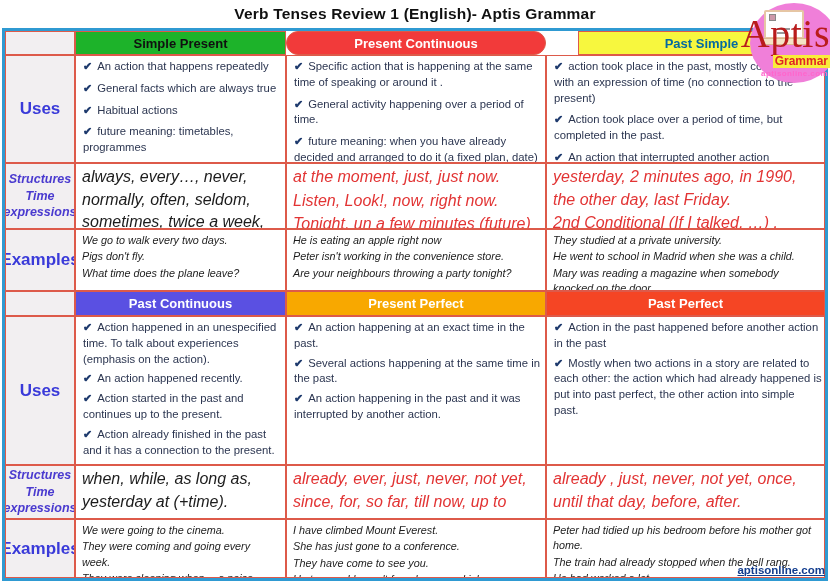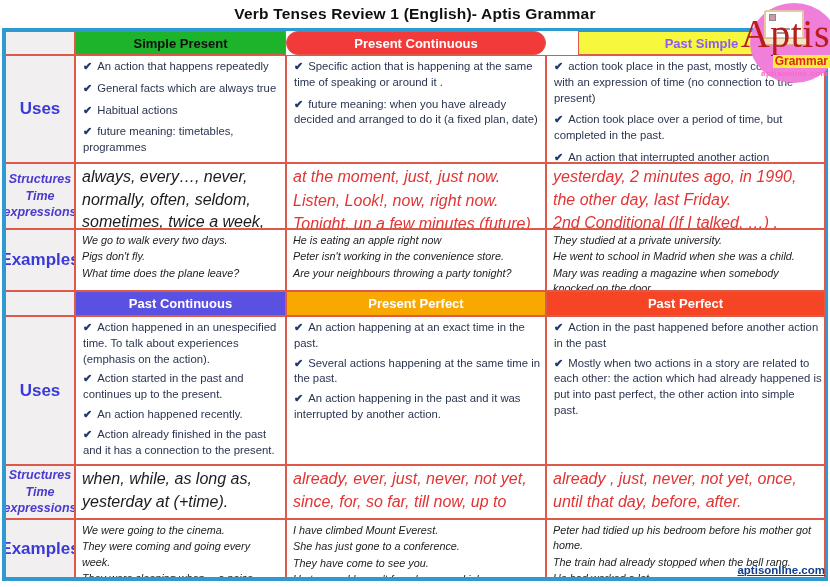--- a/index.html
+++ b/index.html
@@ -54,36 +54,37 @@
 
 <div class="sheet">
 
   <div class="page-title">Verb Tenses Review 1 (English)- Aptis Grammar</div>
 
   <div class="grammar-table">
 
     <div class="cell labelcell"></div>
     <div class="cell thead" style="background-color: rgb(29, 179, 42); color: rgb(16, 16, 16);">Simple Present</div>
     <div class="cell thead" style="background-color: rgb(242, 58, 58); color: rgb(255, 255, 255); border-radius: 12px;">Present Continuous</div>
-    <div class="cell thead" style="background-color: rgb(247, 247, 62); color: #8b5cf6; margin-left: 32px;">Past Simple</div>
+    <div class="cell thead" style="background-color: rgb(247, 247, 62); color: #0369a1; margin-left: 32px;">Past Simple</div>
 
     <div class="cell labelcell">
       <span class="biglabel">Uses</span>
     </div>
     <div class="cell uses t1">
       <div>
           <div class="use-item"><span class="check">✔</span><span class="use-text">An action that happens repeatedly</span></div>
           <div class="use-item"><span class="check">✔</span><span class="use-text">General facts which are always true</span></div>
           <div class="use-item"><span class="check">✔</span><span class="use-text">Habitual actions</span></div>
           <div class="use-item"><span class="check">✔</span><span class="use-text">future meaning: timetables, programmes</span></div>
         </div>
     </div>
     <div class="cell uses t1">
       <div>
           <div class="use-item"><span class="check">✔</span><span class="use-text">Specific action that is happening at the same time of speaking or around it .</span></div>
+          <div class="use-item"><span class="check">✔</span><span class="use-text">General activity happening over a period of time.</span></div>
           <div class="use-item"><span class="check">✔</span><span class="use-text">future meaning: when you have already decided and arranged to do it (a fixed plan, date)</span></div>
         </div>
     </div>
     <div class="cell uses t1">
       <div>
           <div class="use-item"><span class="check">✔</span><span class="use-text">action took place in the past, mostly connected with an expression of time (no connection to the present)</span></div>
           <div class="use-item"><span class="check">✔</span><span class="use-text">Action took place over a period of time, but completed in the past.</span></div>
           <div class="use-item"><span class="check">✔</span><span class="use-text">An action that interrupted another action happening in the past.</span></div>
         </div>
     </div>
@@ -144,22 +145,22 @@
     <div class="cell thead" style="background-color: rgb(90, 80, 226); color: rgb(255, 255, 255);">Past Continuous</div>
     <div class="cell thead" style="background-color: rgb(248, 168, 0); color: rgb(255, 255, 255);">Present Perfect</div>
     <div class="cell thead" style="background-color: rgb(245, 69, 36); color: rgb(255, 255, 255);">Past Perfect</div>
 
     <div class="cell labelcell">
       <span class="biglabel">Uses</span>
     </div>
     <div class="cell uses t2">
       <div>
           <div class="use-item"><span class="check">✔</span><span class="use-text">Action happened in an unespecified time. To talk about experiences (emphasis on the action).</span></div>
+          <div class="use-item"><span class="check">✔</span><span class="use-text">An action happened recently.</span></div>
           <div class="use-item"><span class="check">✔</span><span class="use-text">Action started in the past and continues up to the present.</span></div>
-          <div class="use-item"><span class="check">✔</span><span class="use-text">An action happened recently.</span></div>
           <div class="use-item"><span class="check">✔</span><span class="use-text">Action already finished in the past and it has a connection to the present.</span></div>
         </div>
     </div>
     <div class="cell uses t2">
       <div>
           <div class="use-item"><span class="check">✔</span><span class="use-text">An action happening at an exact time in the past.</span></div>
           <div class="use-item"><span class="check">✔</span><span class="use-text">Several actions happening at the same time in the past.</span></div>
           <div class="use-item"><span class="check">✔</span><span class="use-text">An action happening in the past and it was interrupted by another action.</span></div>
         </div>
     </div>

